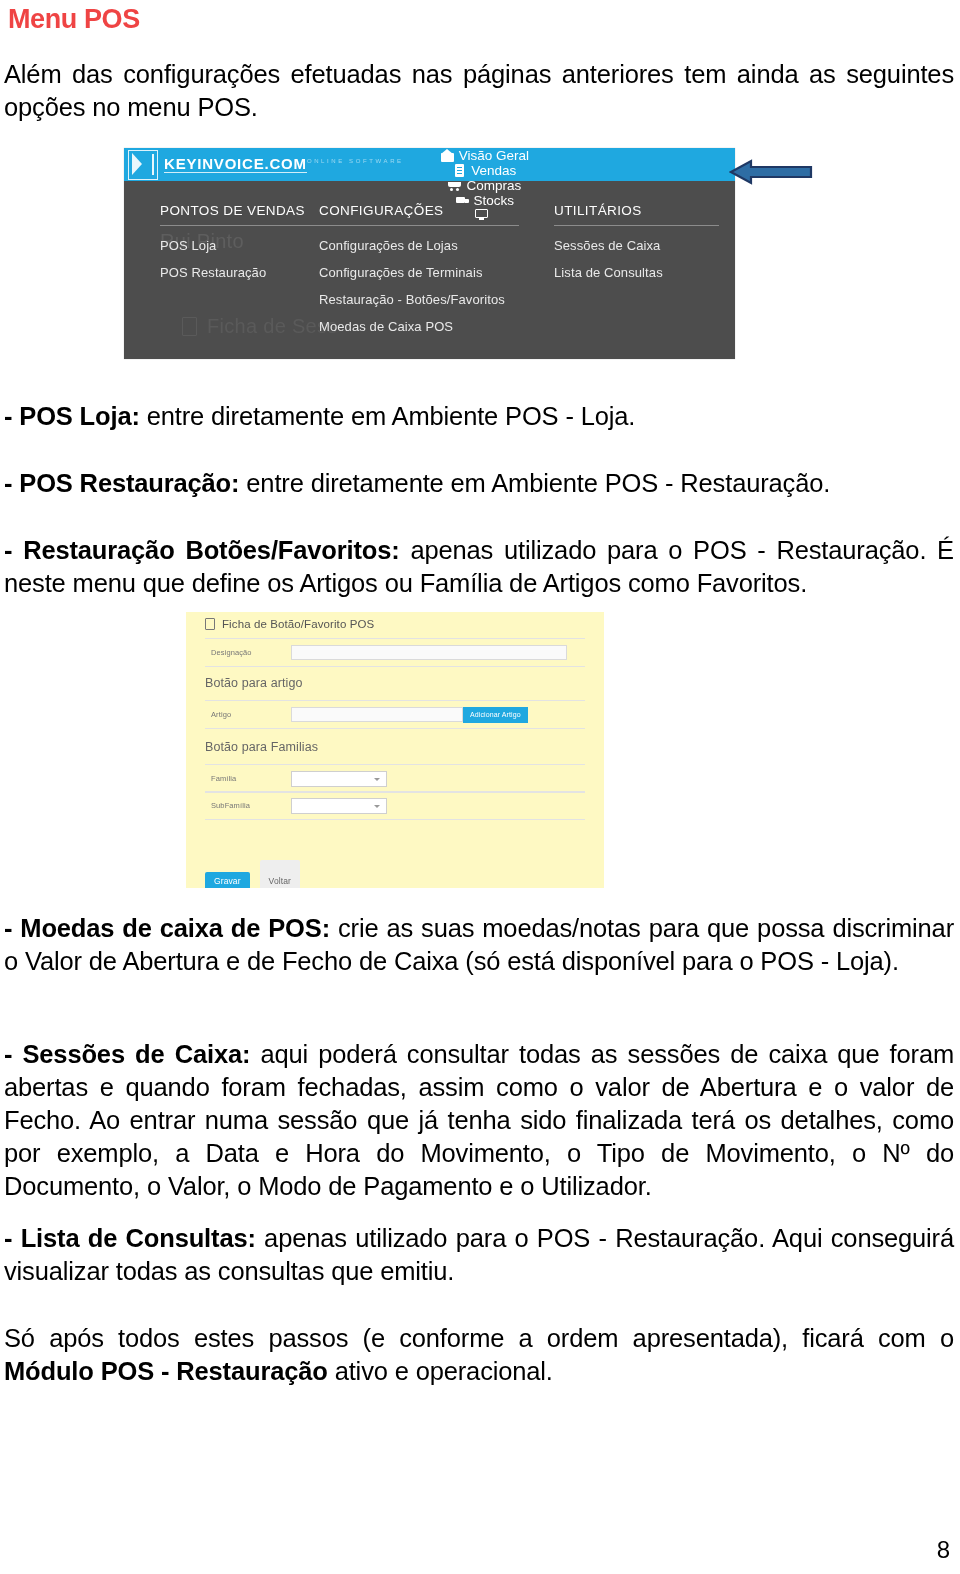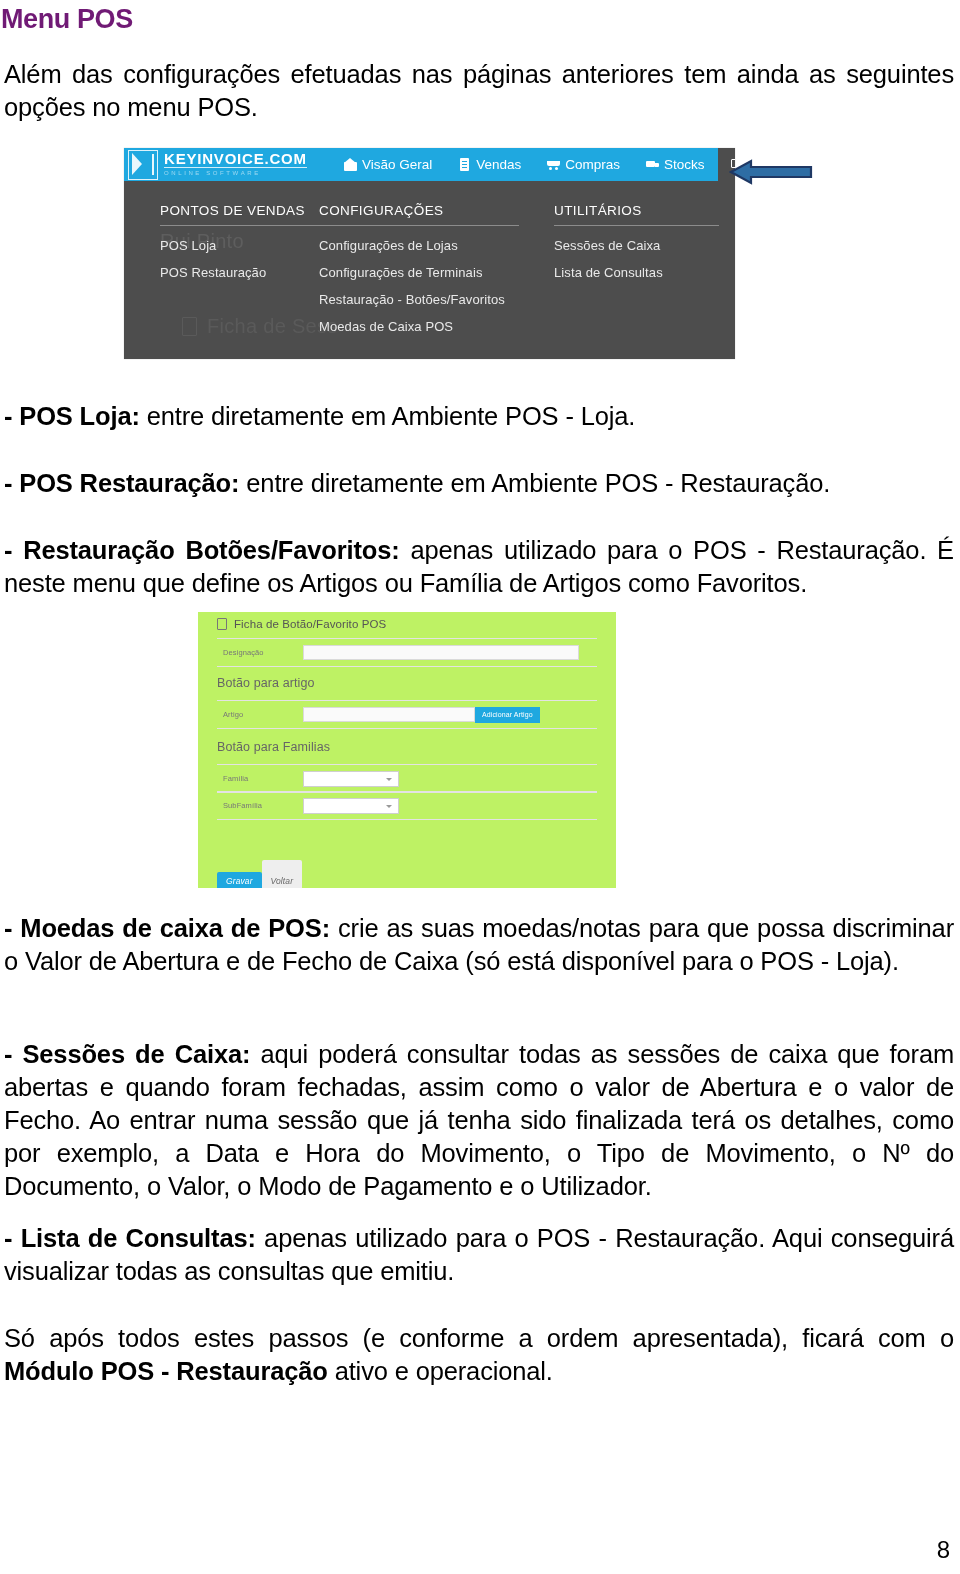--- a/index.html
+++ b/index.html
@@ -19,25 +19,25 @@
 
   .page {
     position: absolute;
     left: 0; top: 0;
     width: 960px; height: 1574px;
   }
 
   
   .doc-title {
     position: absolute;
-    left: 1px;
+    left: 8px;
     top: 4px;
     font-size: 27px;
     font-weight: bold;
-    color: #701a75;
+    color: #ef4444;
     letter-spacing: -0.4px;
     white-space: nowrap;
   }
 
   .para {
     position: absolute;
     font-size: 25.5px;
     line-height: 33px;
     color: #000;
     text-align: justify;
@@ -85,21 +85,21 @@
   .logo-box::after {
     content: "";
     position: absolute;
     right: 3px; top: 3px;
     width: 2px; height: 21px;
     background: rgba(255,255,255,0.9);
   }
   .logo-text {
     margin-left: 6px;
     display: flex;
-    flex-direction: column;
+    flex-direction: row;
     justify-content: center;
     flex: none;
   }
   .logo-main {
     font-size: 15px;
     font-weight: bold;
     color: #ffffff;
     letter-spacing: 0.8px;
     line-height: 15px;
     border-bottom: 1px solid rgba(255,255,255,0.8);
@@ -110,20 +110,21 @@
     color: rgba(255,255,255,0.55);
     letter-spacing: 2.6px;
     line-height: 9px;
     margin-top: 1px;
   }
   .nav-items {
     display: flex;
     align-items: center;
     height: 33px;
     margin-left: 24px;
+    flex-direction: column;
   }
   .nav-item {
     display: flex;
     align-items: center;
     gap: 5px;
     padding: 0 13px;
     height: 33px;
     color: #ffffff;
     font-size: 13.5px;
     white-space: nowrap;
@@ -234,25 +235,25 @@
     position: absolute;
     left: 729px;
     top: 159px;
     width: 84px;
     height: 26px;
   }
 
   
   .shot2 {
     position: absolute;
-    left: 198px;
+    left: 186px;
     top: 612px;
     width: 418px;
     height: 276px;
-    background: #bef264;
+    background: #fef9c3;
     font-family: "Liberation Sans", sans-serif;
     overflow: hidden;
   }
   .f-title {
     position: absolute;
     left: 19px; top: 6px;
     font-size: 11.5px;
     color: #555;
     display: flex; align-items: center; gap: 7px;
     letter-spacing: 0.1px;
@@ -324,23 +325,22 @@
   }
   .f-ordem-val {
     font-size: 7.5px;
     color: #555;
     padding-left: 5px;
   }
   .f-actions {
     position: absolute;
     left: 19px;
     display: flex;
-    gap: 0;
+    gap: 10px;
     align-items: center;
-    font-style: italic;
   }
   .btn-prim {
     background: #1fa8e0;
     color: #fff;
     font-size: 8.5px;
     padding: 4px 9px;
     border-radius: 2px;
     letter-spacing: 0.1px;
   }
   .btn-sec {

